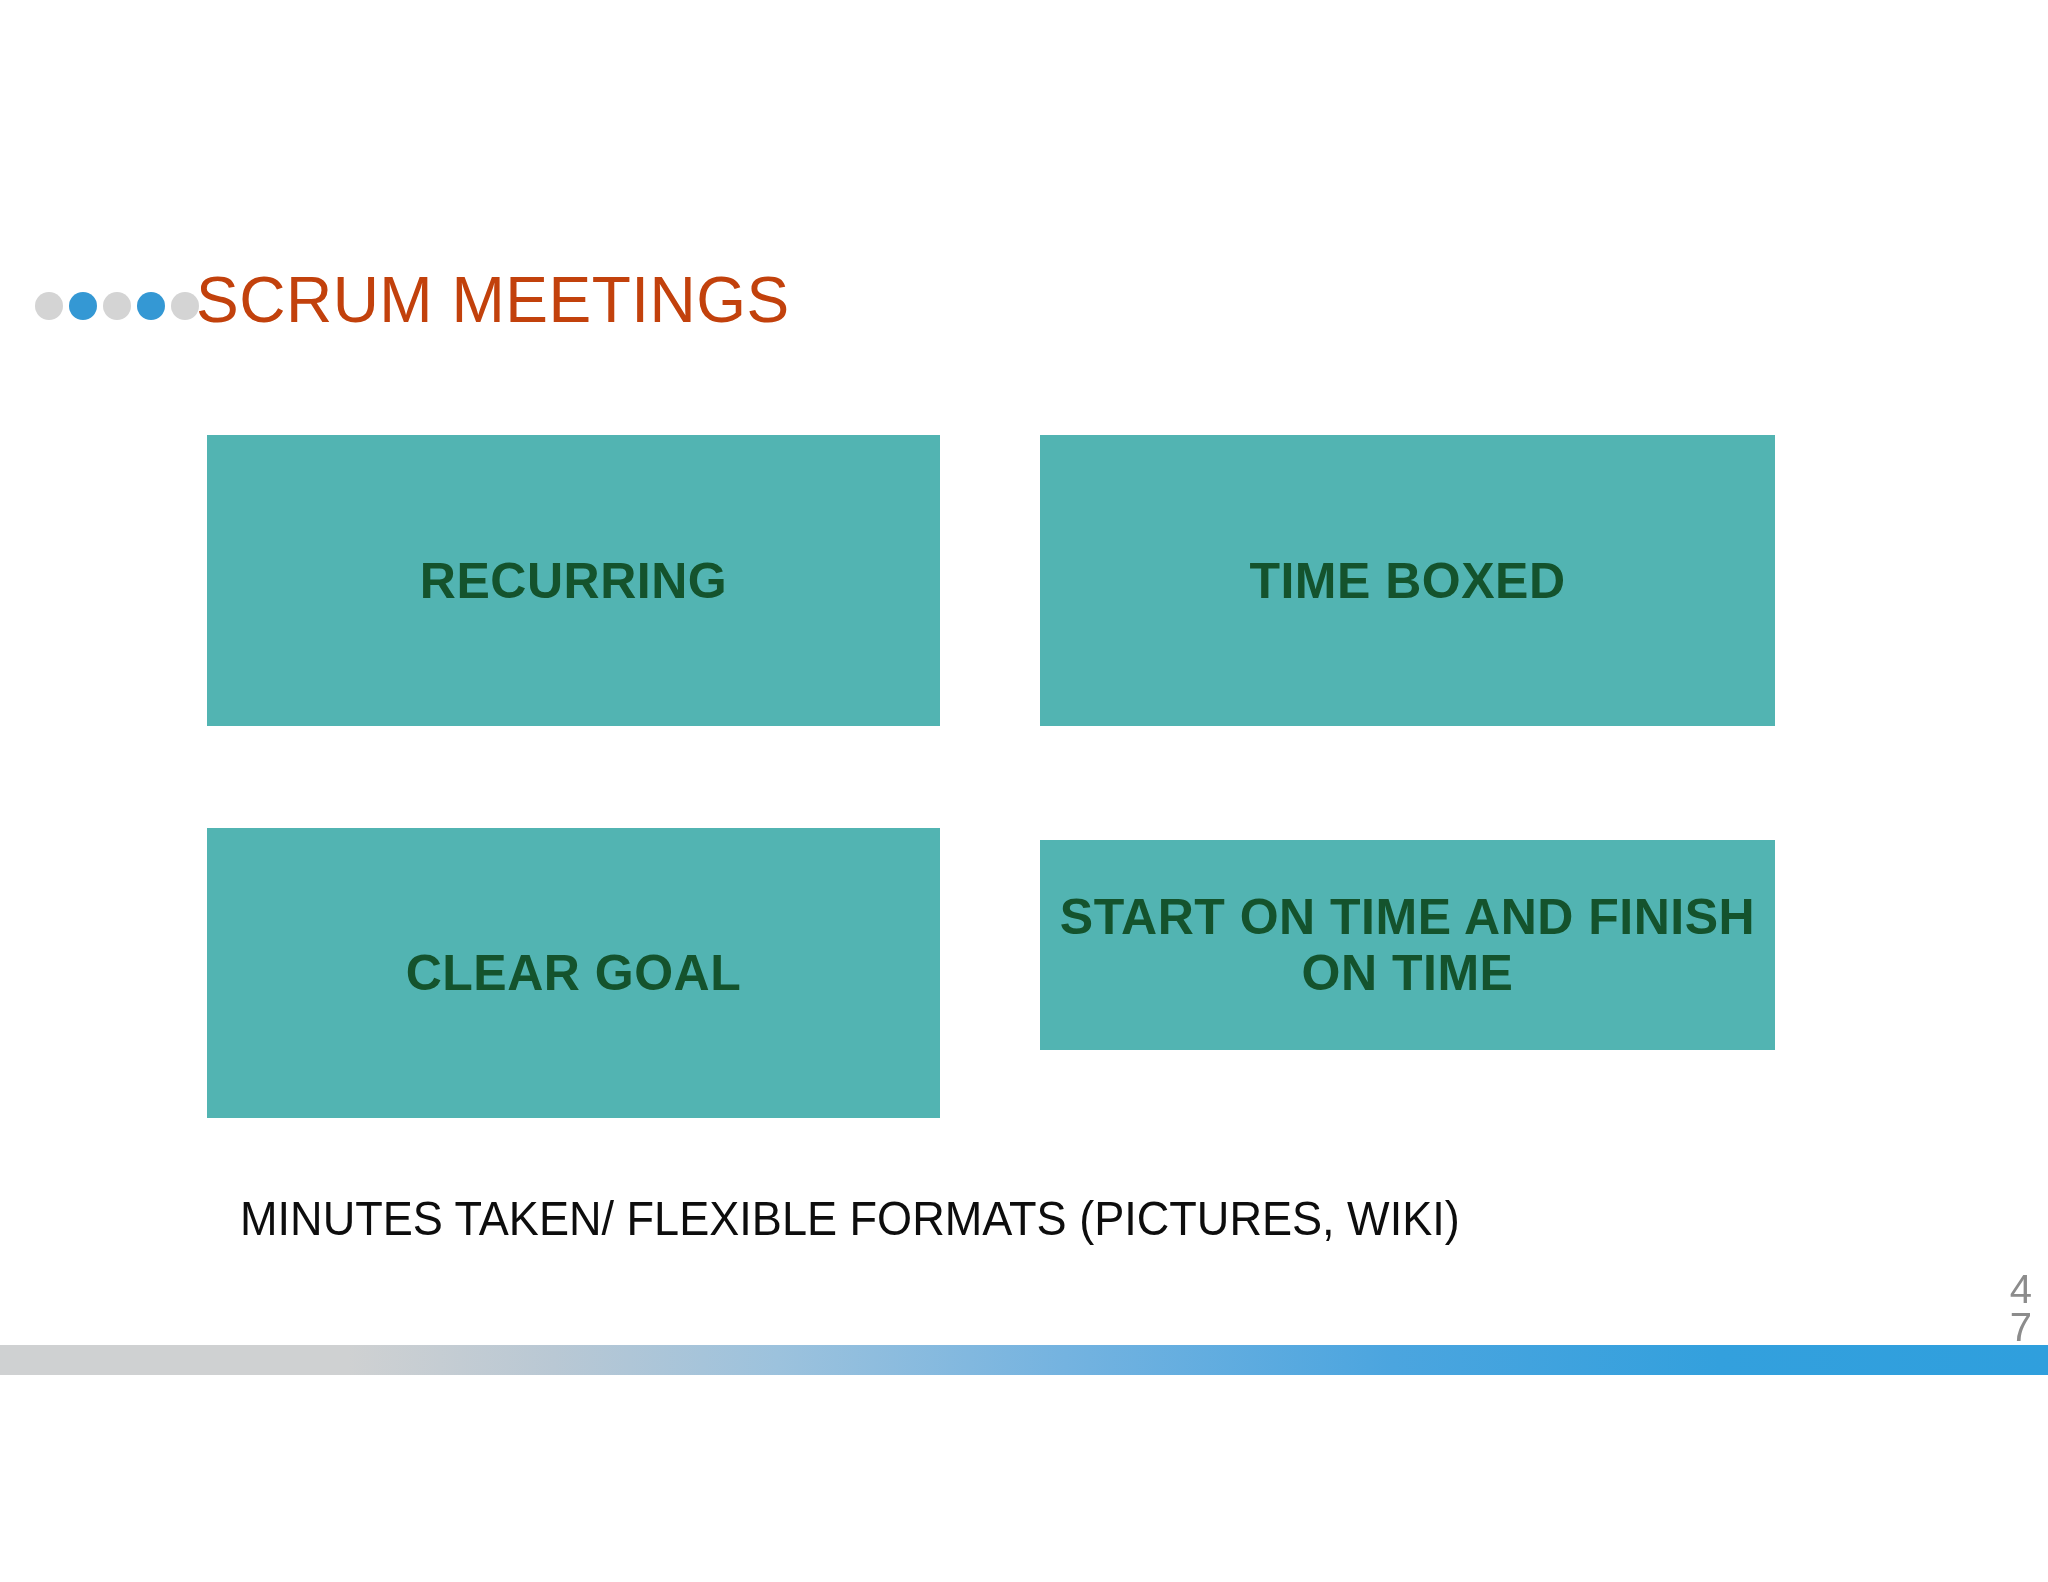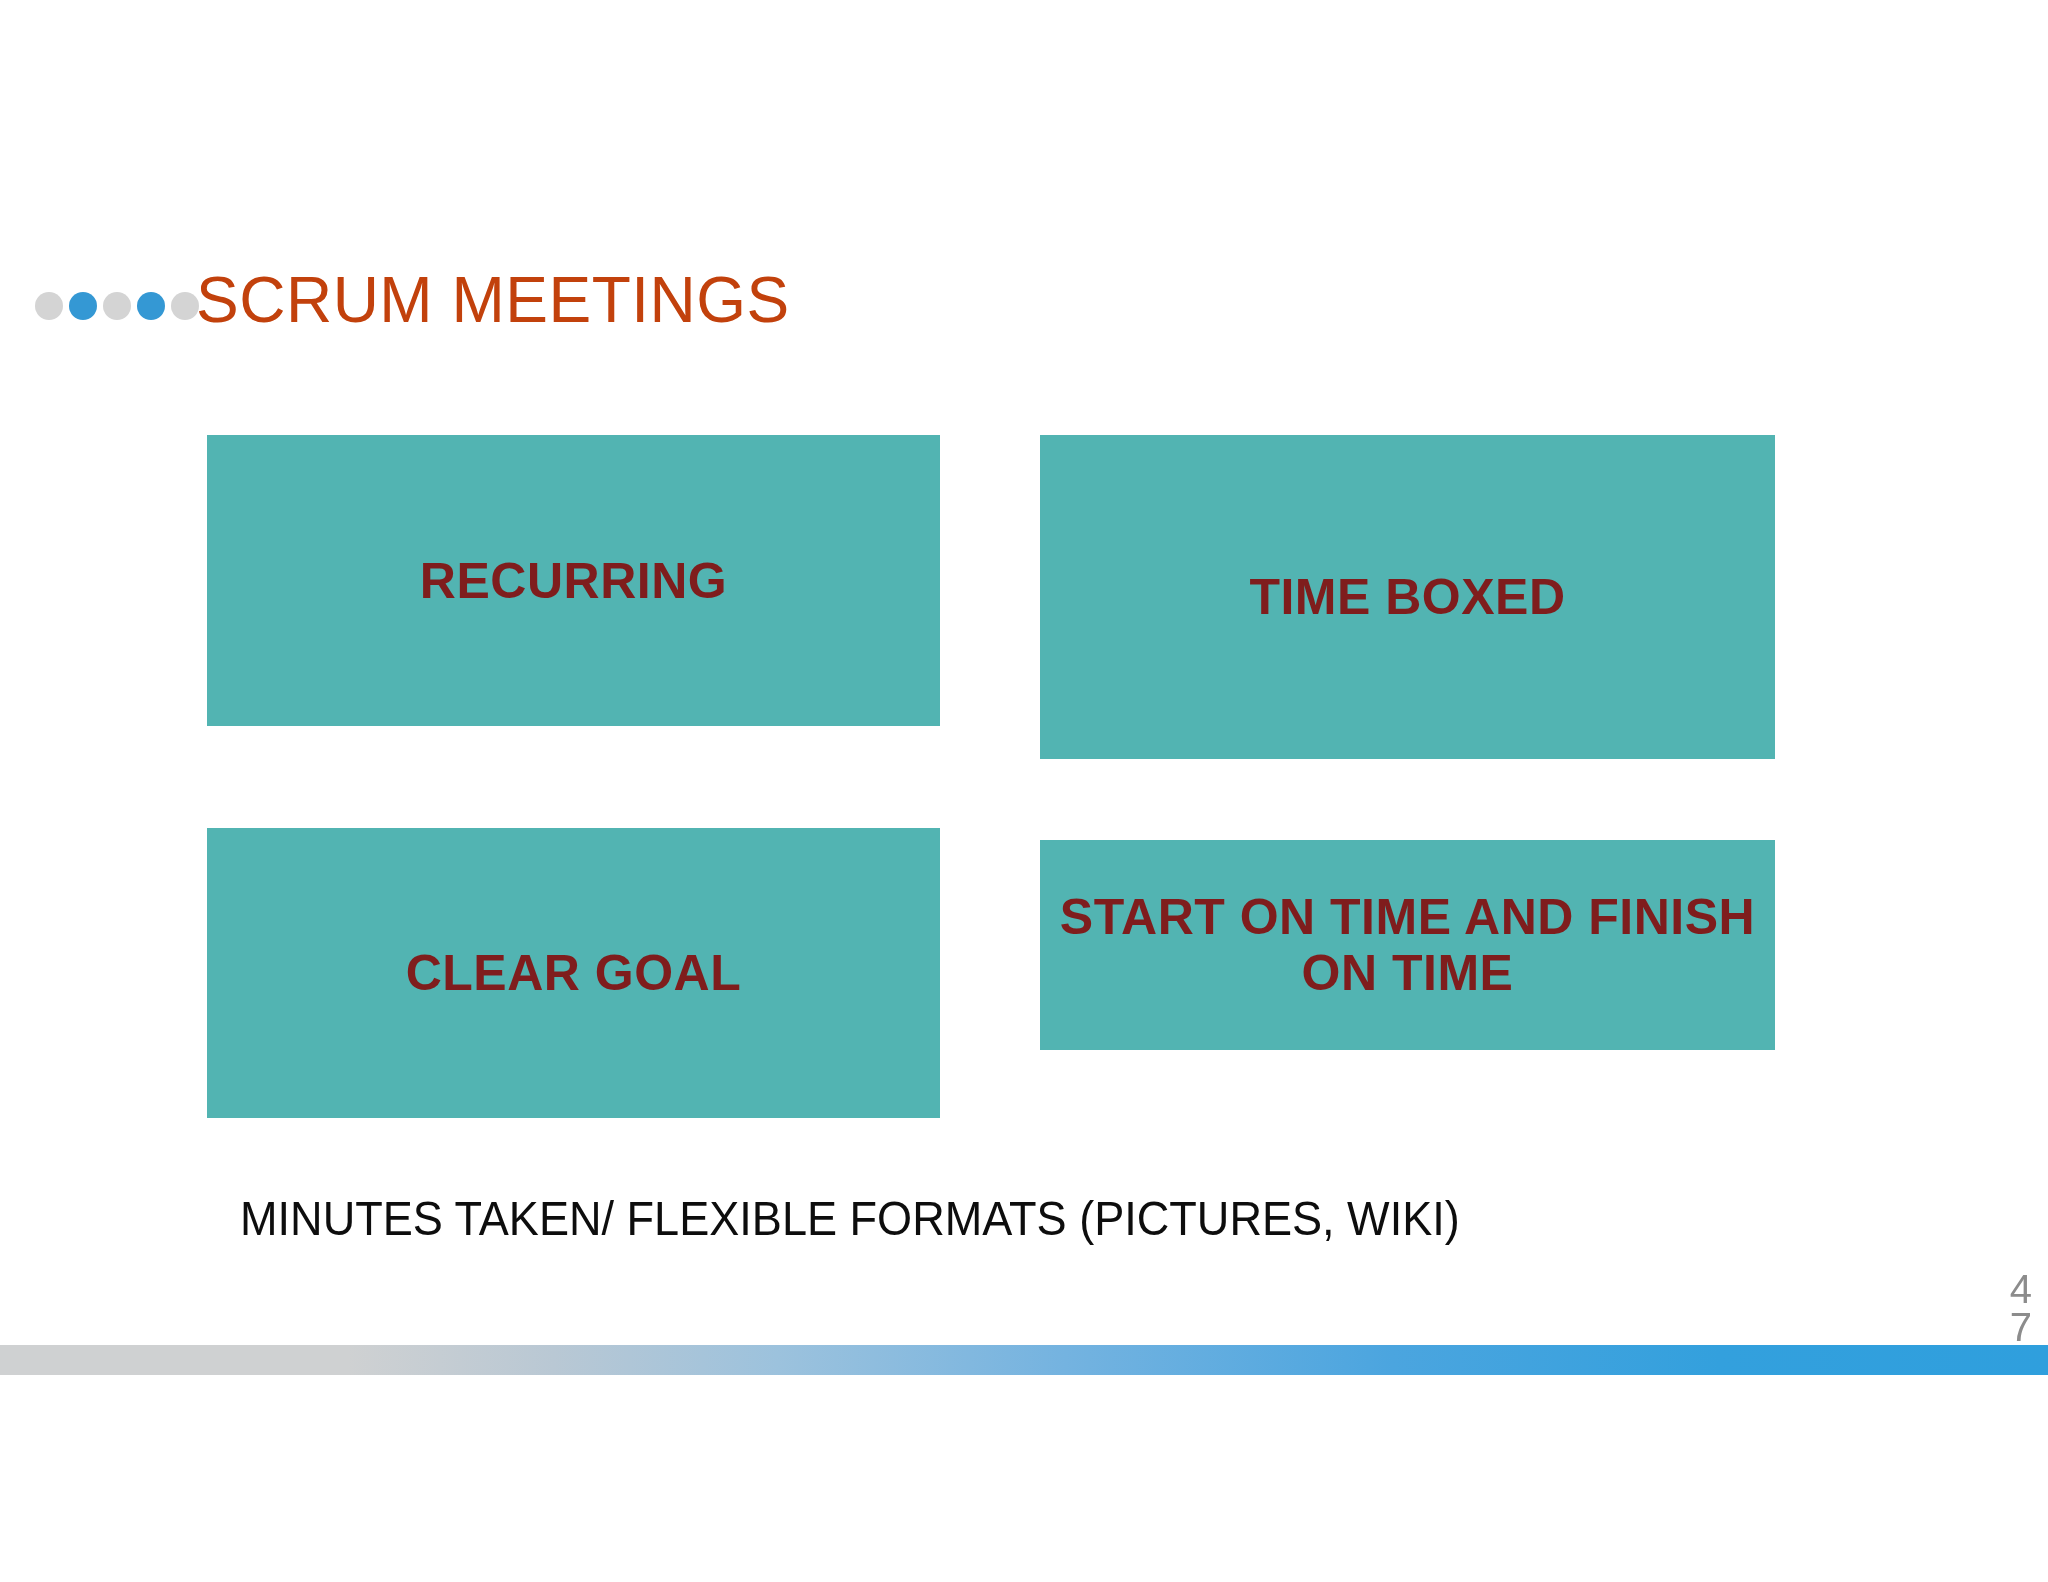--- a/index.html
+++ b/index.html
@@ -66,29 +66,29 @@
     display: flex;
     align-items: center;
     justify-content: center;
     box-sizing: border-box;
     padding: 0 18px;
   }
   .concept-box .box-label {
     font-family: "Liberation Sans", sans-serif;
     font-size: 50px;
     font-weight: bold;
-    color: #7f1d1d;
+    color: #14532d;
     text-align: center;
     line-height: 1.12;
     letter-spacing: 0.5px;
     width: 100%;
   }
 
   #box-recurring   { left: 207px;  top: 435px;  width: 733px; height: 291px; }
-  #box-timeboxed   { left: 1040px; top: 435px;  width: 735px; height: 324px; }
+  #box-timeboxed   { left: 1040px; top: 435px;  width: 735px; height: 291px; }
   #box-cleargoal   { left: 207px;  top: 828px;  width: 733px; height: 290px; }
   #box-startontime { left: 1040px; top: 840px;  width: 735px; height: 210px; }
 
   
   #caption {
     position: absolute;
     left: 240px;
     top: 1190px;
     font-family: "Liberation Sans Narrow", "Liberation Sans", sans-serif;
     font-size: 49px;

